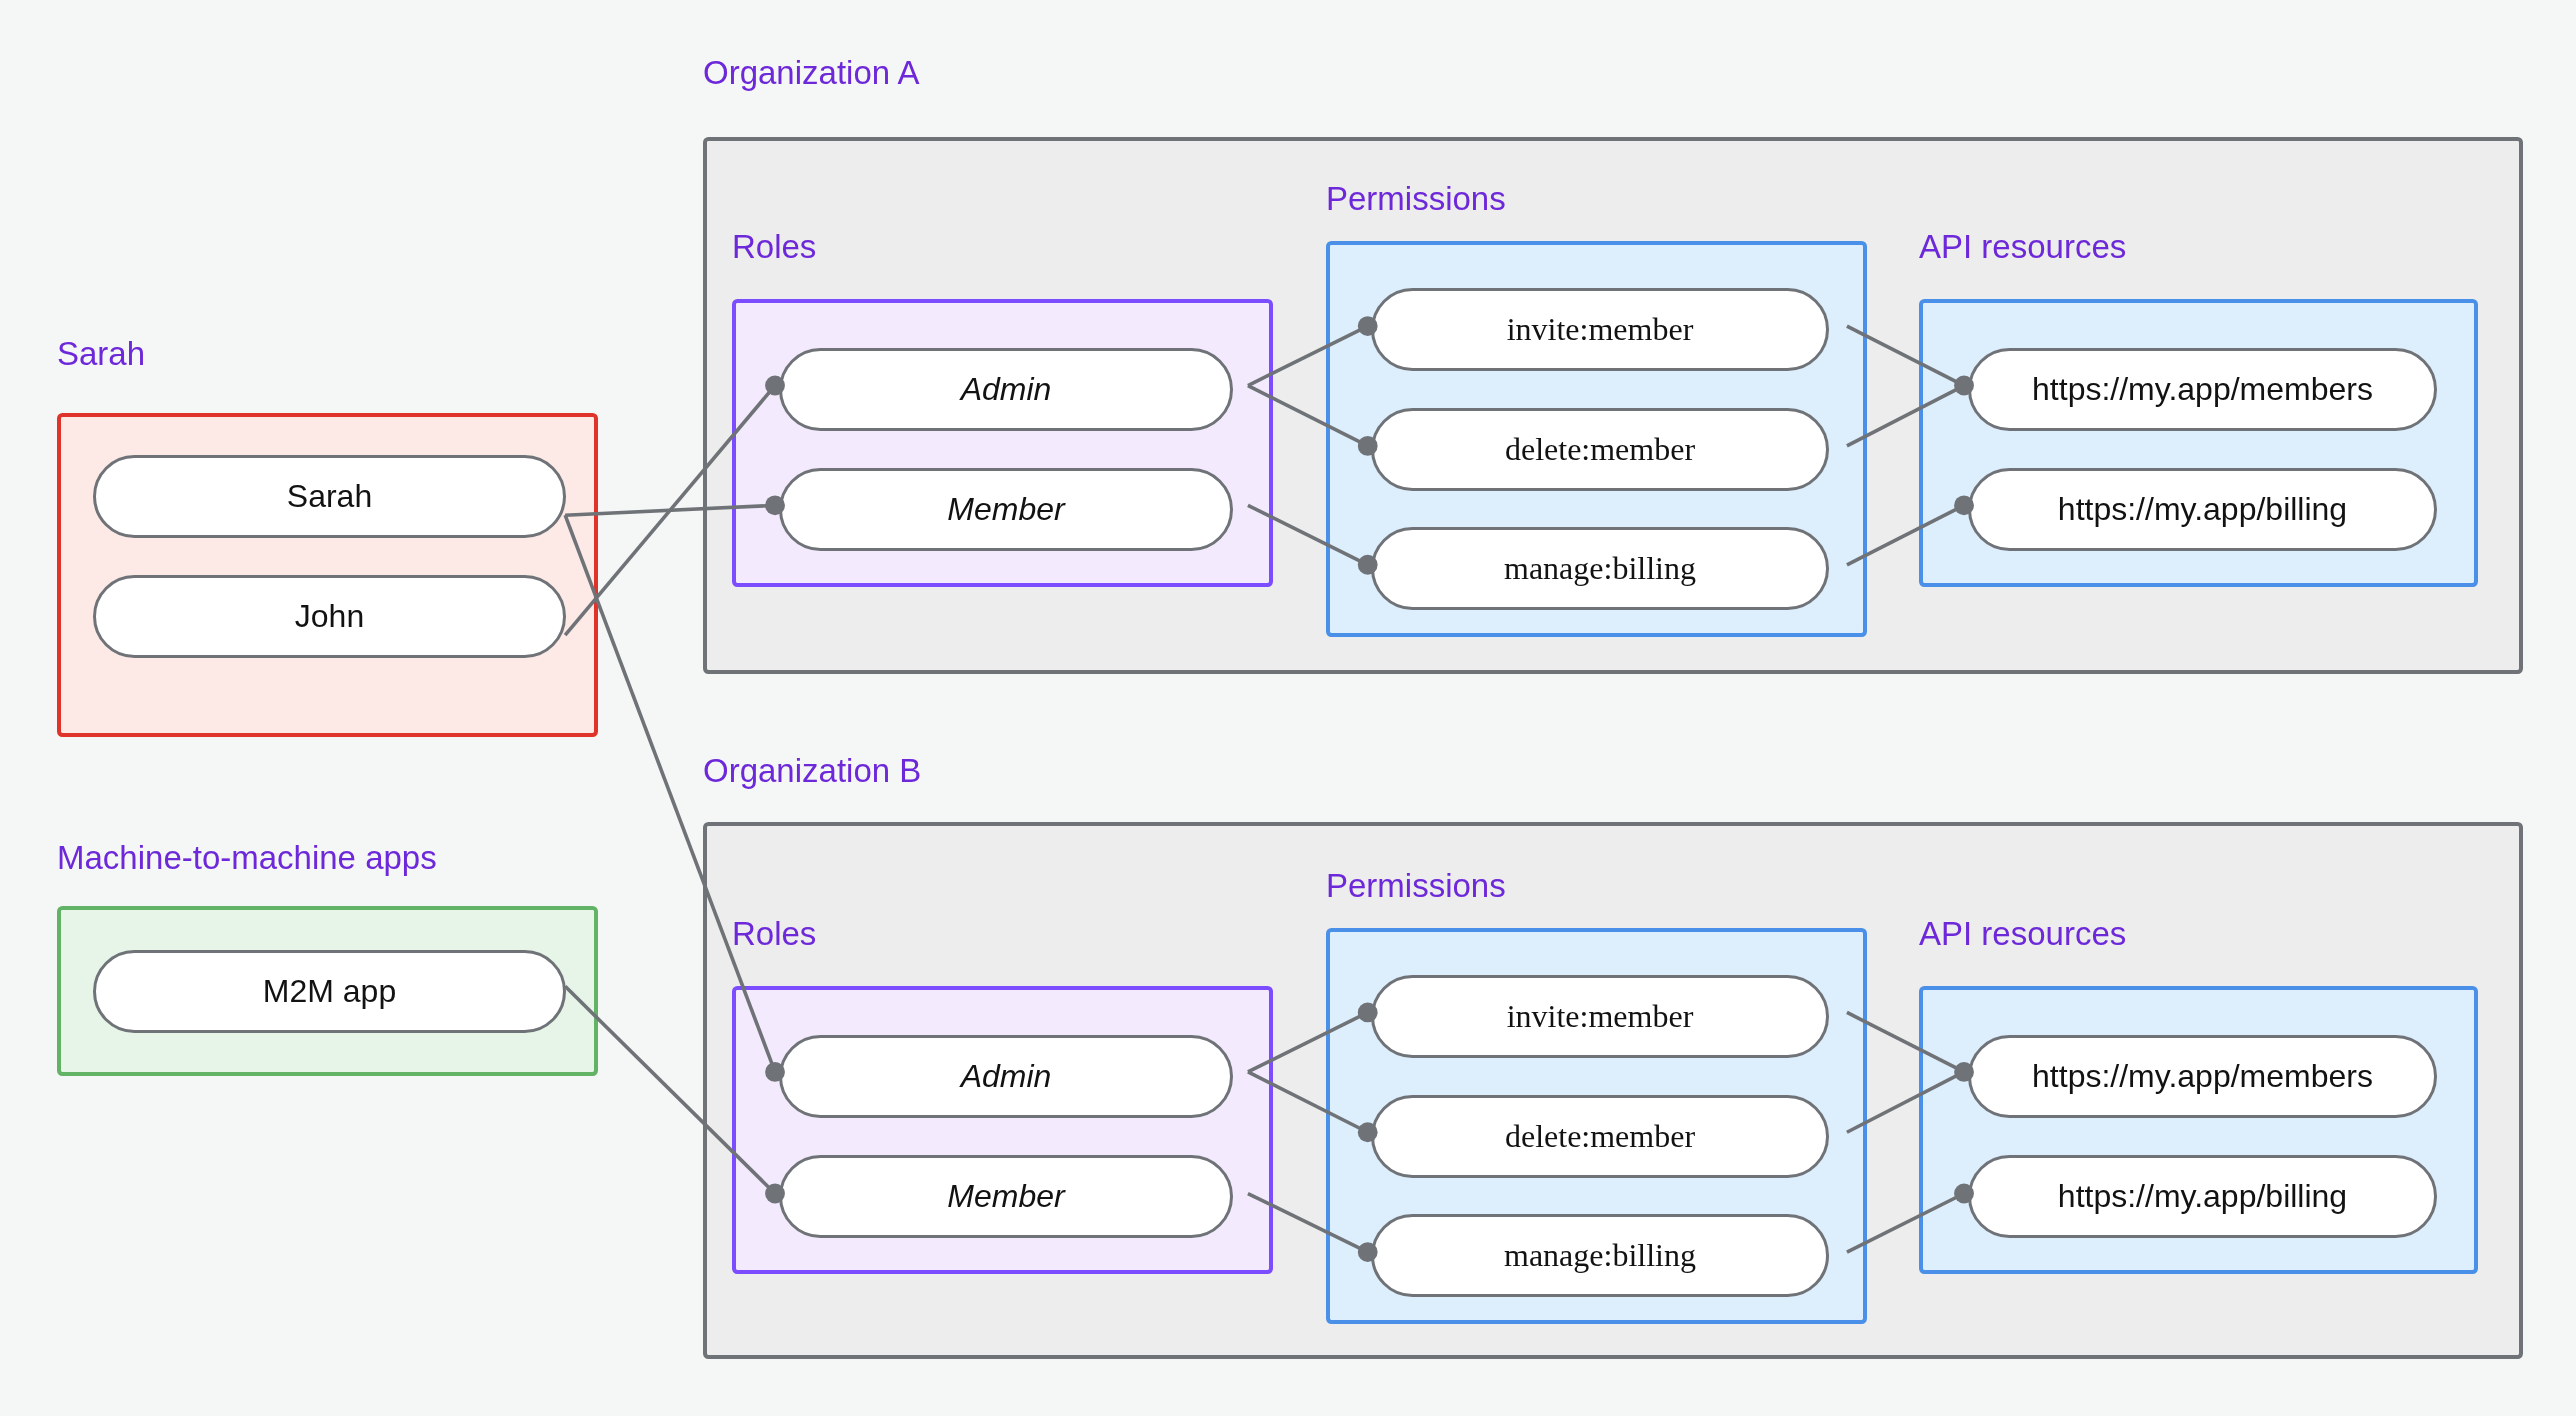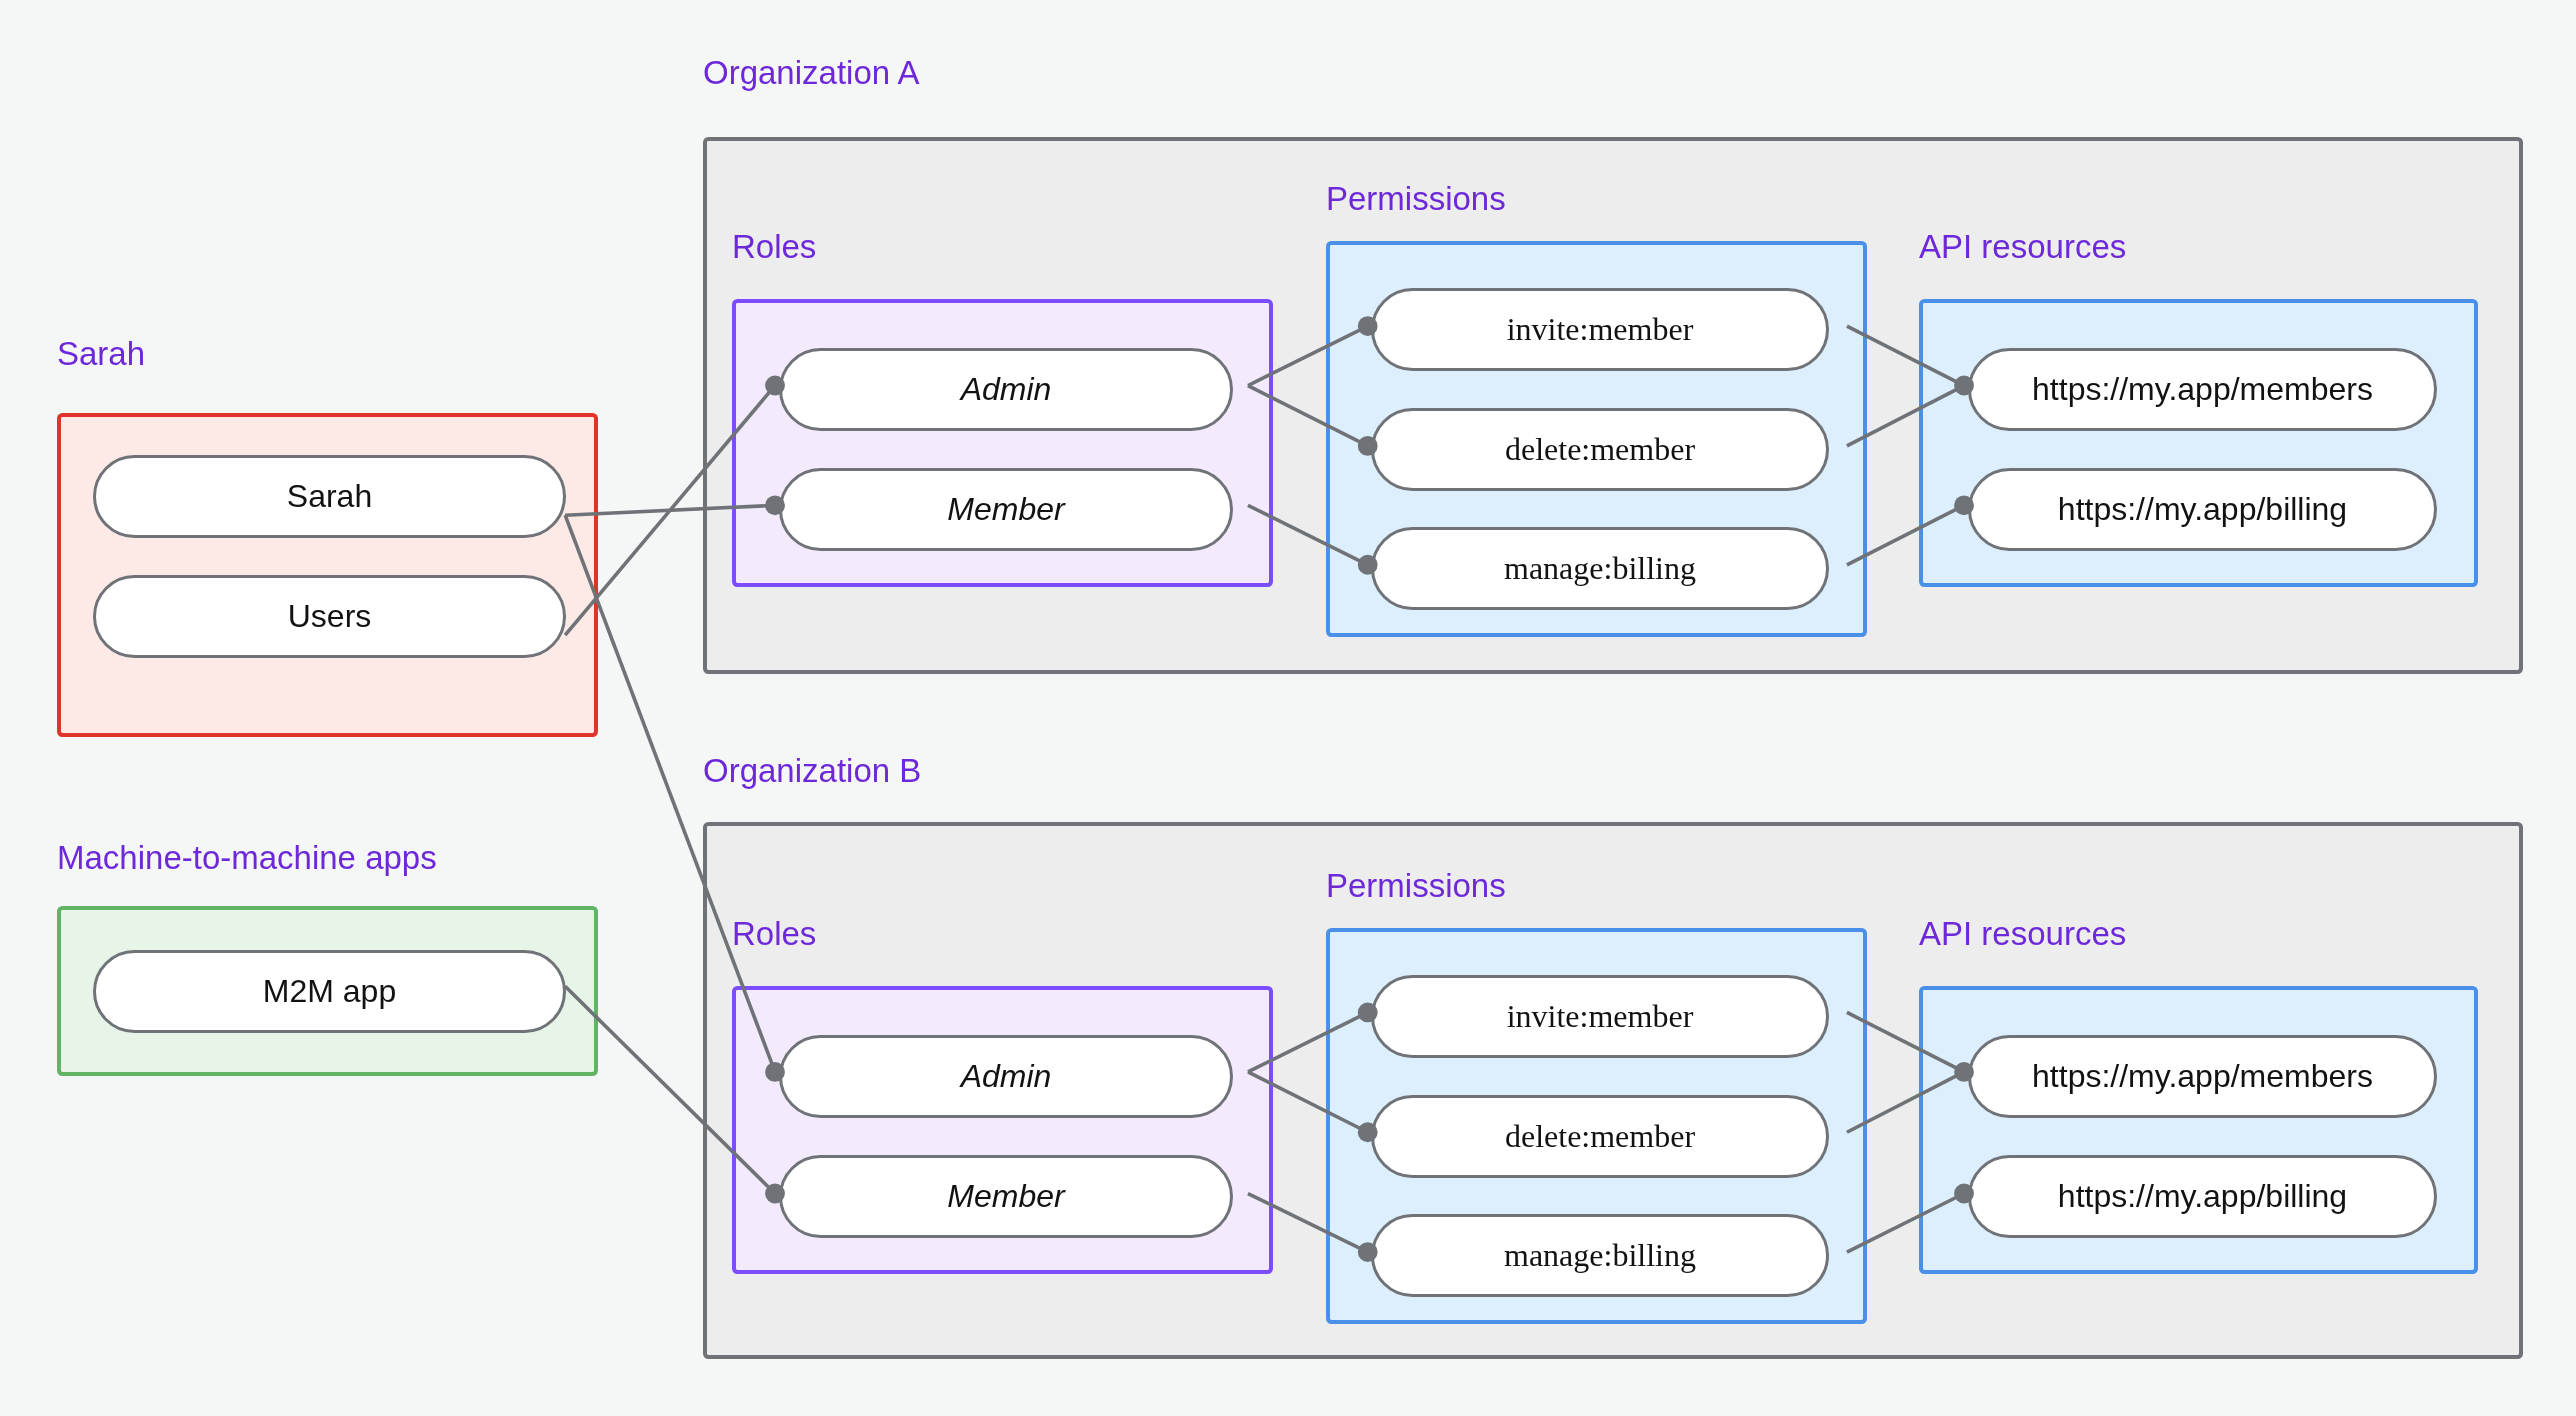--- a/index.html
+++ b/index.html
@@ -142,21 +142,21 @@
     <circle class="dot" cx="1518" cy="1257" r="11"></circle>
     <circle class="dot" cx="1518" cy="1390" r="11"></circle>
     <circle class="dot" cx="2180" cy="1190" r="11"></circle>
     <circle class="dot" cx="2180" cy="1325" r="11"></circle>
   </svg>
 
   <div class="group-label" style="left:57px; top:335px;">Sarah</div>
 
   <div class="container-box users-box" style="left:57px; top:413px; width:541px; height:324px;">
     <div class="node" style="left:32px; top:38px; width:473px; height:83px;">Sarah</div>
-    <div class="node" style="left:32px; top:158px; width:473px; height:83px;">Users</div>
+    <div class="node" style="left:32px; top:158px; width:473px; height:83px;">John</div>
   </div>
 
   <div class="group-label" style="left:57px; top:831px;margin-top:8px;">Machine-to-machine apps</div>
 
   <div class="container-box m2m-box" style="left:57px; top:906px; width:541px; height:170px;">
     <div class="node" style="left:32px; top:40px; width:473px; height:83px;">M2M app</div>
   </div>
 
   <div class="group-label" style="left:703px; top:54px;">Organization A</div>
 

